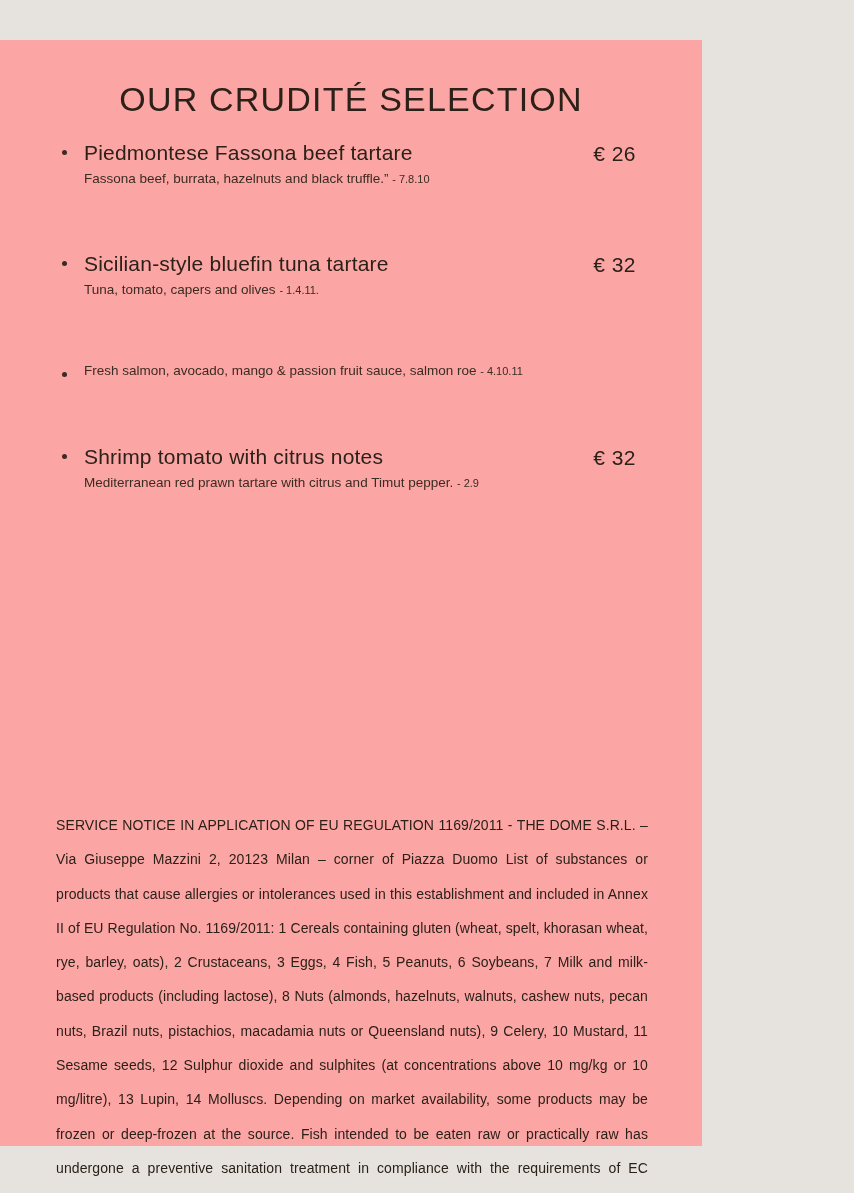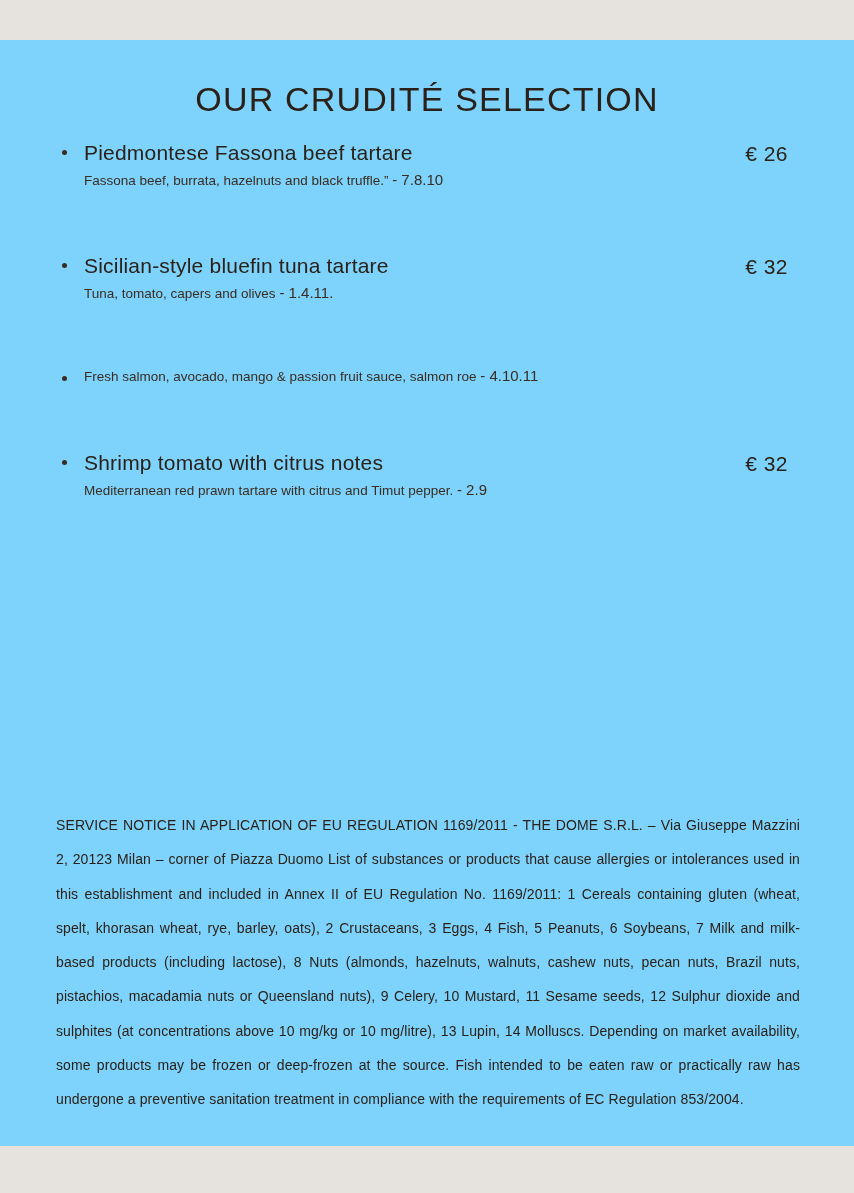--- a/index.html
+++ b/index.html
@@ -10,23 +10,23 @@
     width: 854px;
     height: 1193px;
     background: #e6e3de;
     font-family: "Liberation Sans", sans-serif;
     overflow: hidden;
   }
   .page {
     position: absolute;
     left: 0;
     top: 40px;
-    width: 854px;
+    width: 702px;
     height: 1106px;
-    background: #7dd3fc;
+    background: #fca5a5;
     box-sizing: border-box;
   }
   .menu-title {
     text-align: center;
     font-size: 34px;
     letter-spacing: 1.2px;
     color: #2b2118;
     font-weight: 400;
     margin: 0;
     padding-top: 40px;
@@ -74,21 +74,21 @@
     letter-spacing: 0.5px;
   }
   .item-desc {
     padding-left: 26px;
     margin-top: 5px;
     font-size: 13.5px;
     color: #3a2c21;
     line-height: 1.2;
   }
   .allergen {
-    font-size: 15px;
+    font-size: 11px;
     color: #3a2c21;
   }
   .notice {
     position: absolute;
     left: 56px;
     right: 54px;
     top: 768px;
     font-size: 14px;
     line-height: 2.45;
     color: #2b2118;

